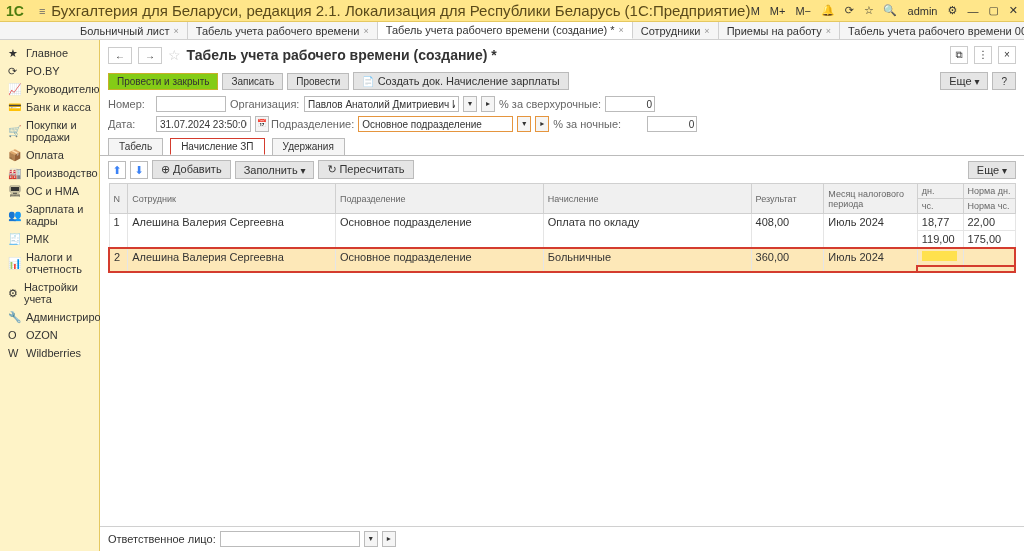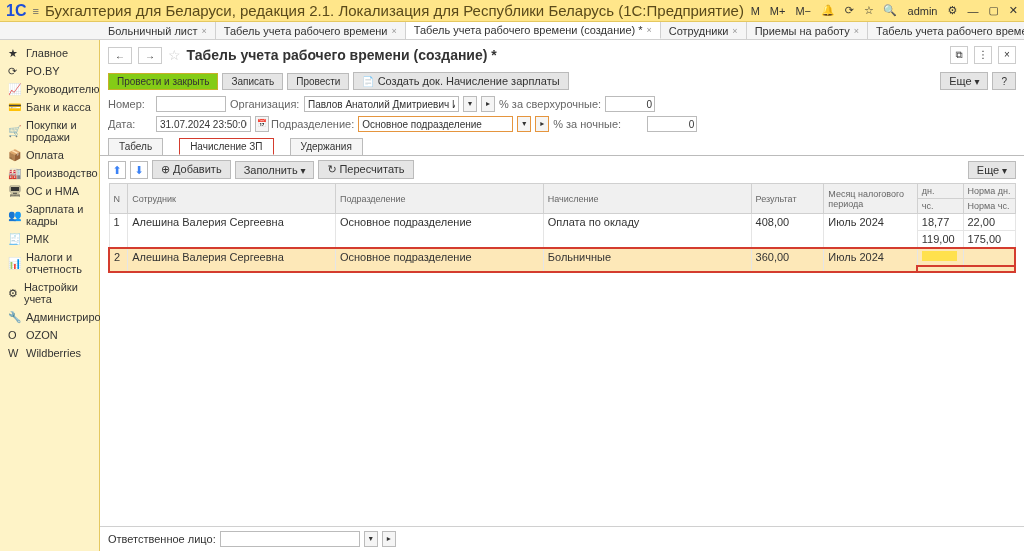--- a/index.html
+++ b/index.html
@@ -1,23 +1,23 @@
 <!DOCTYPE html>
 <html><head>
 <meta charset="utf-8">
 <style>
 *{box-sizing:border-box;margin:0;padding:0;font-family:Arial,sans-serif;font-size:11px;color:#333}
 body{background:#fff;width:1024px;height:551px;overflow:hidden;display:flex;flex-direction:column}
 .titlebar{height:22px;background:#ffe68a;display:flex;align-items:center;padding:0 6px;border-bottom:1px solid #e5c860}
-.titlebar .logo{color:#1d4ed8;font-weight:bold;font-size:16px;margin-right:6px}
+.titlebar .logo{color:#4d7c0f;font-weight:bold;font-size:14px;margin-right:15px}
 .titlebar .burger{margin-right:6px;color:#666}
 .titlebar .title{flex:1;color:#5a4a1a;font-size:15px}
 .titlebar .win{display:flex;gap:10px;color:#888;align-items:center}
 .titlebar .win span{font-size:11px}
-.tabs{height:18px;background:#f5f5f5;border-bottom:1px solid #d0d0d0;display:flex;align-items:stretch;padding-left:100px}
+.tabs{height:18px;background:#f5f5f5;border-bottom:1px solid #d0d0d0;display:flex;align-items:stretch;padding-left:72px}
 .tab{display:flex;align-items:center;padding:0 8px;border-right:1px solid #d0d0d0;background:#f5f5f5;font-size:10px;color:#555;white-space:nowrap}
 .tab.active{background:#fff;border-bottom:1px solid #fff}
 .tab .x{margin-left:4px;color:#999;font-size:9px}
 .main{flex:1;display:flex;overflow:hidden}
 .sidebar{width:100px;background:#fef3c7;border-right:1px solid #e5c860;padding:4px 0}
 .side-item{display:flex;align-items:center;padding:3px 8px;font-size:10px;color:#5a4a1a;gap:6px}
 .side-ico{width:12px;height:12px;display:inline-block}
 .content{flex:1;display:flex;flex-direction:column;overflow:hidden;background:#fff}
 .pagehead{display:flex;align-items:center;padding:6px 8px;gap:6px}
 .navbtn{border:1px solid #ccc;background:#fff;padding:2px 6px;font-size:10px}
@@ -32,21 +32,21 @@
 .more{margin-left:auto;display:flex;gap:4px}
 .formrow{display:flex;align-items:center;padding:2px 8px;gap:4px;font-size:10px}
 .formrow label{min-width:44px;color:#666}
 .inp{border:1px solid #bbb;padding:1px 3px;font-size:10px;height:16px}
 .inp.date{width:95px}
 .inp.org{width:155px}
 .inp.dept{width:155px;border:1px solid #e5953e;background:#fff}
 .ddl{border:1px solid #bbb;width:14px;height:16px;background:#f5f5f5;text-align:center;font-size:8px;line-height:14px}
 .ddl.o{border-color:#e5953e}
 .num{border:1px solid #bbb;width:50px;height:16px;text-align:right;padding:0 2px;font-size:10px}
-.subtabs{display:flex;padding:4px 8px 0;gap:17px}
+.subtabs{display:flex;padding:4px 8px 0;gap:8px}
 .subtab{border:1px solid #bbb;border-bottom:none;padding:2px 10px;font-size:10px;background:#f5f5f5;margin-right:-1px}
 .subtab.active{background:#fff;border:1px solid #d43c2e;border-bottom:1px solid #fff;position:relative;z-index:2}
 .gridcmd{display:flex;align-items:center;padding:4px 8px;gap:4px;border-top:1px solid #bbb}
 .gbtn{border:1px solid #bbb;background:#fff;width:18px;height:18px;font-size:11px;text-align:center;line-height:16px}
 .gridwrap{flex:1;overflow:auto;padding:0 8px}
 .grid{width:100%;border-collapse:collapse;font-size:10px}
 .grid th{background:#f0f0f0;border:1px solid #d0d0d0;padding:2px 4px;text-align:left;font-weight:normal;color:#666;font-size:9px}
 .grid td{border:1px solid #e5e5e5;padding:2px 4px;vertical-align:top}
 .grid .ra{text-align:left}
 .grid tbody tr.hl{background:#fde8b8}

